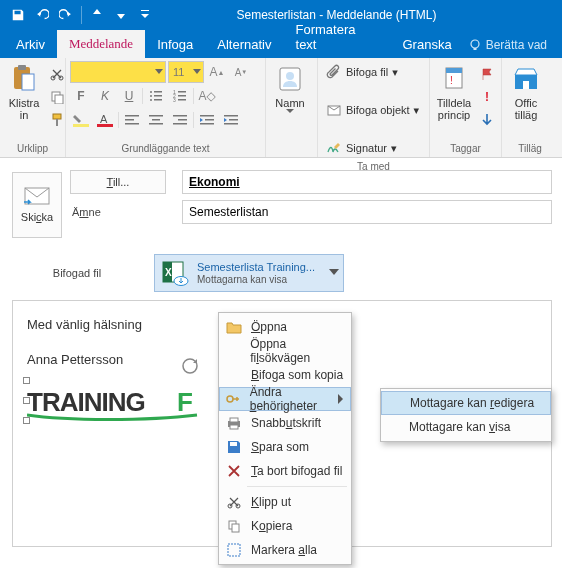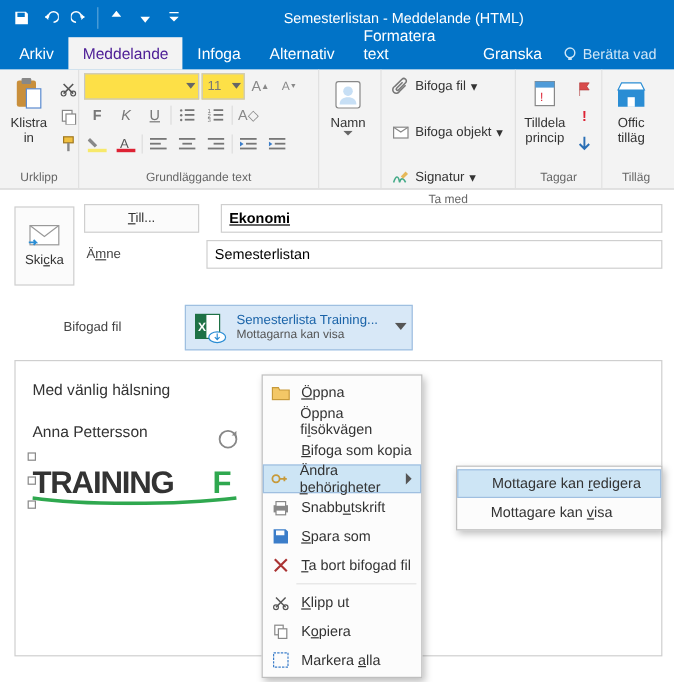--- a/index.html
+++ b/index.html
@@ -7,21 +7,21 @@
 
   
   .qat { height: 30px; background: #0173c7; display: flex; align-items: center; padding: 0 6px; color: #fff; }
   .qat .qat-btn { width: 24px; height: 24px; display: flex; align-items: center; justify-content: center; cursor: pointer; }
   .qat .qat-sep { width: 1px; height: 18px; background: rgba(255,255,255,0.35); margin: 0 3px; }
   .qat .win-title { flex: 1; text-align: center; font-size: 12px; color: #fff; padding-right: 40px; white-space: nowrap; }
 
   
   .tabs { height: 28px; background: #0173c7; display: flex; align-items: flex-end; padding-left: 4px; }
   .tab { padding: 6px 12px 6px 12px; color: #fff; font-size: 13px; cursor: pointer; }
-  .tab.active { background: #f3f3f3; color: #4c1d95; }
+  .tab.active { background: #f3f3f3; color: #be185d; font-family: Liberation Serif, serif; }
   .tell-me { margin-left: auto; display: flex; align-items: center; color: #cfe6f7; font-size: 12px; padding: 0 15px 6px 4px; white-space: nowrap; }
   .tell-me svg { margin-right: 4px; }
 
   
   .ribbon { height: 100px; background: #f3f3f3; border-bottom: 1px solid #d4d4d4; display: flex; }
   .group { border-right: 1px solid #e1e1e1; display: flex; flex-direction: column; padding: 3px 4px 0 4px; }
   .group-label { font-size: 10px; color: #666; text-align: center; padding: 2px 0 3px 0; margin-top: auto; white-space: nowrap; }
   .group-body { display: flex; align-items: flex-start; gap: 2px; flex: 1; }
 
   .big-btn { display: flex; flex-direction: column; align-items: center; justify-content: flex-start; padding: 2px 4px; cursor: pointer; min-width: 40px; }
@@ -35,24 +35,24 @@
   .med-btn { display: flex; align-items: center; padding: 2px 4px; cursor: pointer; font-size: 11px; height: 22px; white-space: nowrap; }
   .med-btn svg { margin-right: 4px; }
 
   
   .compose { padding: 12px 10px 10px 12px; display: flex; gap: 8px; }
   .send-col { width: 50px; display: flex; flex-direction: column; align-items: center; padding-top: 2px; }
   .send-btn { border: 1px solid #cfcfcf; width: 50px; height: 66px; display: flex; flex-direction: column; align-items: center; justify-content: center; background: #fbfbfb; cursor: pointer; }
   .send-btn .lbl { font-size: 11px; margin-top: 4px; }
 
   .fields { flex: 1; display: flex; flex-direction: column; gap: 6px; }
-  .row { display: flex; align-items: center; gap: 6px; }
+  .row { display: flex; align-items: center; gap: 16px; }
   .addr-btn { width: 96px; height: 24px; border: 1px solid #cfcfcf; background: #fbfbfb; font-size: 11px; cursor: pointer; text-align: center; display: flex; align-items: center; justify-content: center; }
   .addr-input { flex: 1; height: 24px; border: 1px solid #cfcfcf; padding: 0 6px; font-size: 12px; }
-  .addr-input.bold { font-weight: 600; text-decoration: underline; margin-left: 12px; }
+  .addr-input.bold { font-weight: 600; text-decoration: underline; }
   .field-label { width: 96px; font-size: 11px; color: #444; padding-left: 2px; }
 
   .attach-row { display: flex; align-items: center; margin-top: 6px; }
   .attach-label { width: 154px; font-size: 11px; color: #444; text-align: center; }
   .attach-chip { display: flex; align-items: center; border: 1px solid #9fbfe0; background: #d8e8f7; padding: 4px 6px; gap: 8px; min-width: 190px; position: relative; cursor: pointer; }
   .attach-chip .texts { display: flex; flex-direction: column; line-height: 1.15; }
   .attach-chip .t1 { color: #1a63a8; font-size: 11px; }
   .attach-chip .t2 { color: #555; font-size: 10px; }
   .attach-chip .dd { position: absolute; right: 4px; top: 50%; transform: translateY(-50%); }
 

